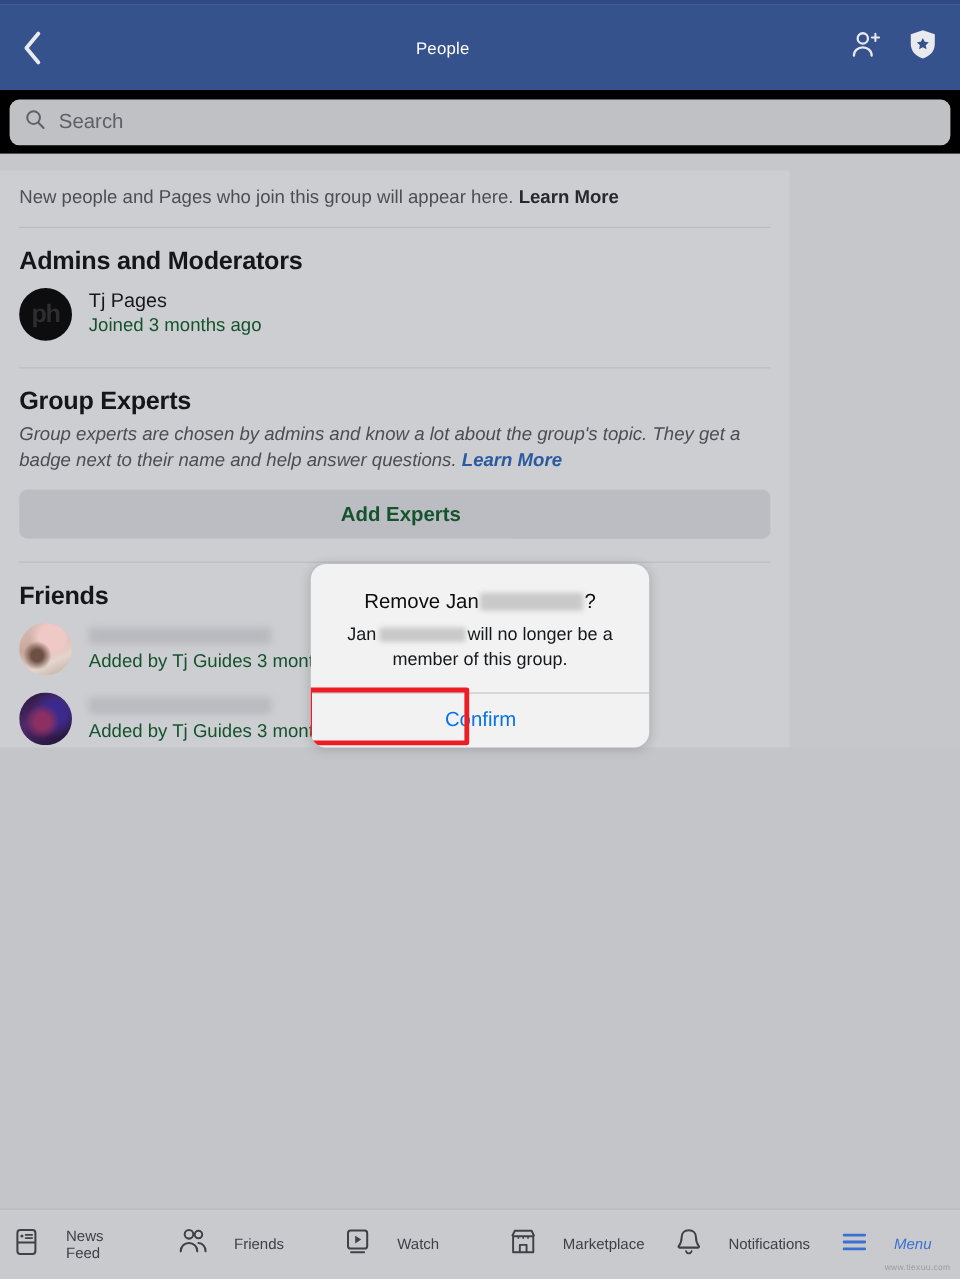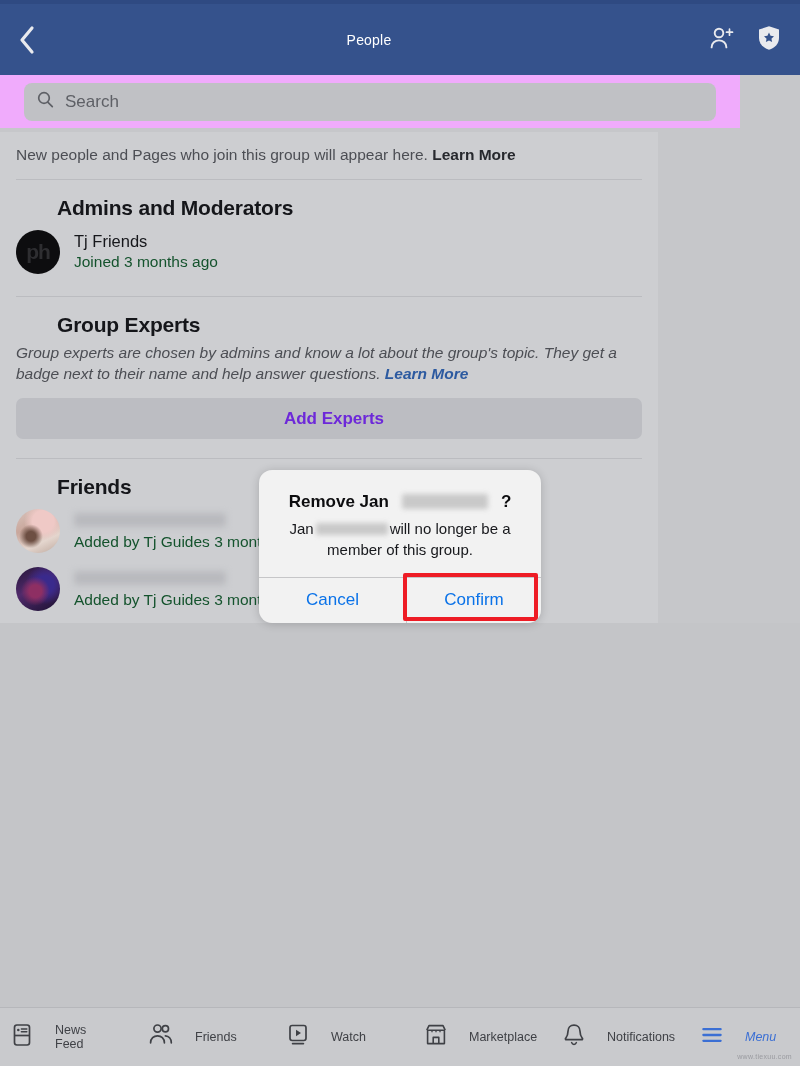--- a/index.html
+++ b/index.html
@@ -56,27 +56,27 @@
     gap: 20px;
     width: 96px;
     justify-content: flex-end;
   }
   .hicon { cursor: pointer; display: block; }
 
   
   .searchbar-wrap {
     position: absolute;
     top: 75px; left: 0;
-    width: 740px;
+    width: 800px;
     height: 53px;
-    background: #f0abfc;
+    background: #000000;
     display: flex;
     align-items: center;
     box-sizing: border-box;
-    padding: 0 24px;
+    padding: 0 8px;
   }
   .searchbar {
     width: 100%;
     height: 38px;
     background: #c0c1c5;
     border-radius: 8px;
     display: flex;
     align-items: center;
     padding: 0 13px;
     box-sizing: border-box;
@@ -84,21 +84,21 @@
   }
   .search-text {
     margin-left: 11px;
     color: #5e6066;
     font-size: 17px;
   }
 
   
   .content {
     position: absolute;
-    top: 132px; left: 0;
+    top: 142px; left: 0;
     width: 658px;
     height: 495px;
     background: #cdced1;
     box-sizing: border-box;
   }
   .banner {
     padding: 13px 16px 14px 16px;
     font-size: 15.5px;
     color: #4c4e54;
     line-height: 1.3;
@@ -108,21 +108,20 @@
     height: 1px;
     background: #bbbcc0;
     margin: 0 16px;
   }
   .section-title {
     font-size: 21px;
     font-weight: bold;
     color: #15161a;
     padding: 16px 16px 4px 16px;
     letter-spacing: -.2px;
-    margin-left: 41px;
   }
   .person-row {
     display: flex;
     align-items: center;
     padding: 6px 16px 8px 16px;
     gap: 14px;
     cursor: pointer;
   }
   .avatar {
     width: 44px; height: 44px;
@@ -188,21 +187,21 @@
   .btn-wide {
     margin: 14px 16px 0 16px;
     height: 41px;
     background: #bcbdc2;
     border-radius: 7px;
     display: flex;
     align-items: center;
     justify-content: center;
     font-size: 17px;
     font-weight: bold;
-    color: #6d28d9;
+    color: #14532d;
     cursor: pointer;
     border: none;
     width: calc(100% - 32px);
     font-family: inherit;
     padding-left: 16px;
   }
   .spacer-divider {
     height: 1px;
     background: #bbbcc0;
     margin: 19px 16px 0 16px;
@@ -264,27 +263,27 @@
     overflow: hidden;
     box-shadow: 0 1px 10px rgba(0,0,0,.18);
     z-index: 20;
   }
   .dialog-body {
     padding: 21px 18px 17px 18px;
     text-align: center;
   }
   .dialog-title {
     font-size: 17px;
-    font-weight: bold;
+    font-weight: normal;
     color: #0d0d0f;
     line-height: 1.25;
     display: flex;
     align-items: center;
     justify-content: center;
-    gap: 12px;
+    gap: 0;
   }
   .redact-inline {
     display: inline-block;
     background: #c9c9c9;
     border-radius: 2px;
     filter: blur(2.4px);
     vertical-align: middle;
   }
   .rd-title { width: 86px; height: 15px; margin: 0 1px; }
   .rd-msg { width: 72px; height: 12px; margin: 0 2px; }
@@ -381,21 +380,21 @@
   <div class="banner">
     <span>New people and Pages who join this group will appear here. </span><b>Learn More</b>
   </div>
   <div class="divider"></div>
 
   <div class="section-title">Admins and Moderators</div>
 
   <div class="person-row">
     <div class="avatar tj"></div>
     <div class="person-meta">
-      <div class="person-name">Tj Friends</div>
+      <div class="person-name">Tj Pages</div>
       <div class="person-sub">Joined 3 months ago</div>
     </div>
   </div>
 
   <div class="divider" style="margin-top:14px"></div>
 
   <div class="section-title">Group Experts</div>
   <div class="para">
     <span>Group experts are chosen by admins and know a lot about the group's topic. They get a badge next to their name and help answer questions. </span><span class="link-blue">Learn More</span>
   </div>
@@ -435,21 +434,20 @@
     <div class="dialog-msg">
       <div class="line">
         <span>Jan</span>
           <span class="redact-inline rd-msg"></span>
           <span>will no longer be a</span>
       </div>
       <div class="line">member of this group.</div>
     </div>
   </div>
   <div class="dialog-actions">
-    <button class="dialog-btn">Cancel</button>
     <div class="confirm-wrap">
       <button class="dialog-btn" style="border-left:1px solid #c6c6c8;">Confirm</button>
       <div class="red-outline"></div>
     </div>
   </div>
 </div>
 
 <div class="bottom-nav">
 
   <div class="nav-item">

